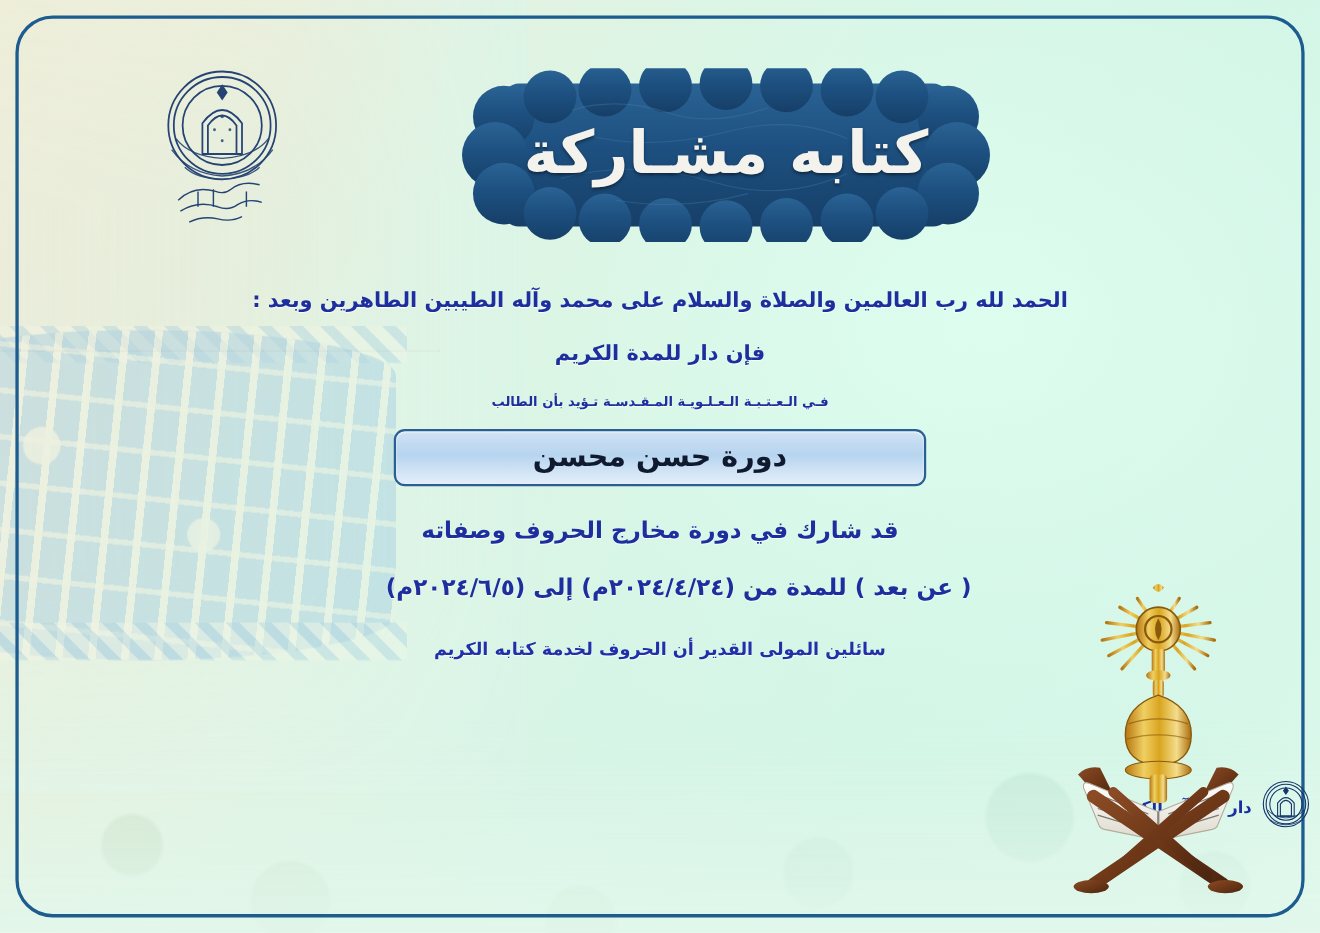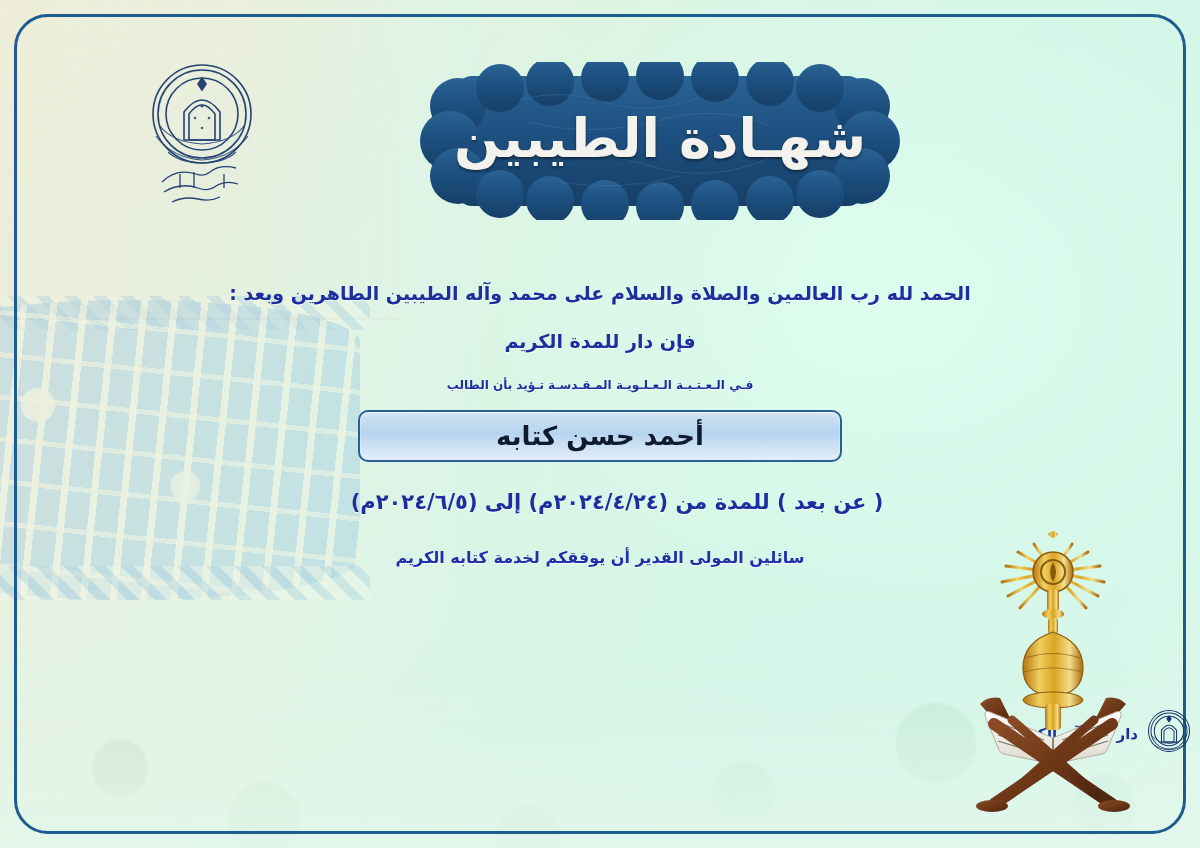--- a/index.html
+++ b/index.html
@@ -178,21 +178,20 @@
   }
   .line {
     font-weight: bold;
     text-shadow: 0 1px 1px rgba(255,255,255,0.85);
     direction: rtl;
   }
   .line-1 {
     font-size: 19px;
     margin-bottom: 26px;
     letter-spacing: 0px;
-    margin-top: 20px;
   }
   .line-2 {
     font-size: 19px;
     margin-bottom: 26px;
   }
   .line-3 {
     font-size: 12px;
     letter-spacing: 1.5px;
     margin-bottom: 18px;
   }
@@ -339,34 +338,35 @@
         <circle cx="370" cy="138" r="24"></circle>
         <circle cx="420" cy="132" r="24"></circle>
       </g>
       <g stroke="#4b7fa8" stroke-width="1" fill="none" opacity="0.35">
         <path d="M120 38 q40 -12 86 2 q40 14 92 -4"></path>
         <path d="M130 60 q60 16 130 -2 q60 -16 110 6"></path>
         <path d="M110 100 q70 -18 140 4 q60 18 120 -8"></path>
         <path d="M160 120 q60 10 120 -6"></path>
       </g>
     </svg>
-    <div class="title-text">شهـادة الطيبين</div>
+    <div class="title-text">كتابه مشـاركة</div>
   </div>
 
   <div class="body-block">
     <div class="line line-1">الحمد لله رب العالمين والصلاة والسلام على محمد وآله الطيبين الطاهرين وبعد :</div>
     <div class="line line-2">فإن دار للمدة الكريم</div>
     <div class="line line-3">فـي الـعـتـبـة الـعـلـويـة المـقـدسـة تـؤيد بأن الطالب</div>
 
     <div class="name-plate">
-      <span class="name-text">أحمد حسن كتابه</span>
+      <span class="name-text">دورة حسن محسن</span>
     </div>
 
+    <div class="line line-4">قد شارك في دورة مخارج الحروف وصفاته</div>
     <div class="line line-5">( عن بعد ) للمدة من (٢٠٢٤/٤/٢٤م) إلى (٢٠٢٤/٦/٥م)</div>
-    <div class="line line-6">سائلين المولى القدير أن يوفقكم لخدمة كتابه الكريم</div>
+    <div class="line line-6">سائلين المولى القدير أن الحروف لخدمة كتابه الكريم</div>
   </div>
 
   <div class="emblem-bottom">
     <svg width="62" height="62" viewBox="0 0 148 116" aria-hidden="true">
       <g fill="none" stroke="#15356b" stroke-width="2.4">
         <circle cx="74" cy="58" r="49"></circle>
         <circle cx="74" cy="58" r="43"></circle>
         <circle cx="74" cy="58" r="35"></circle>
         <path d="M56 84 L56 56 Q74 32 92 56 L92 84 Z"></path>
         <path d="M62 84 L62 58 Q74 42 86 58 L86 84 Z"></path>

